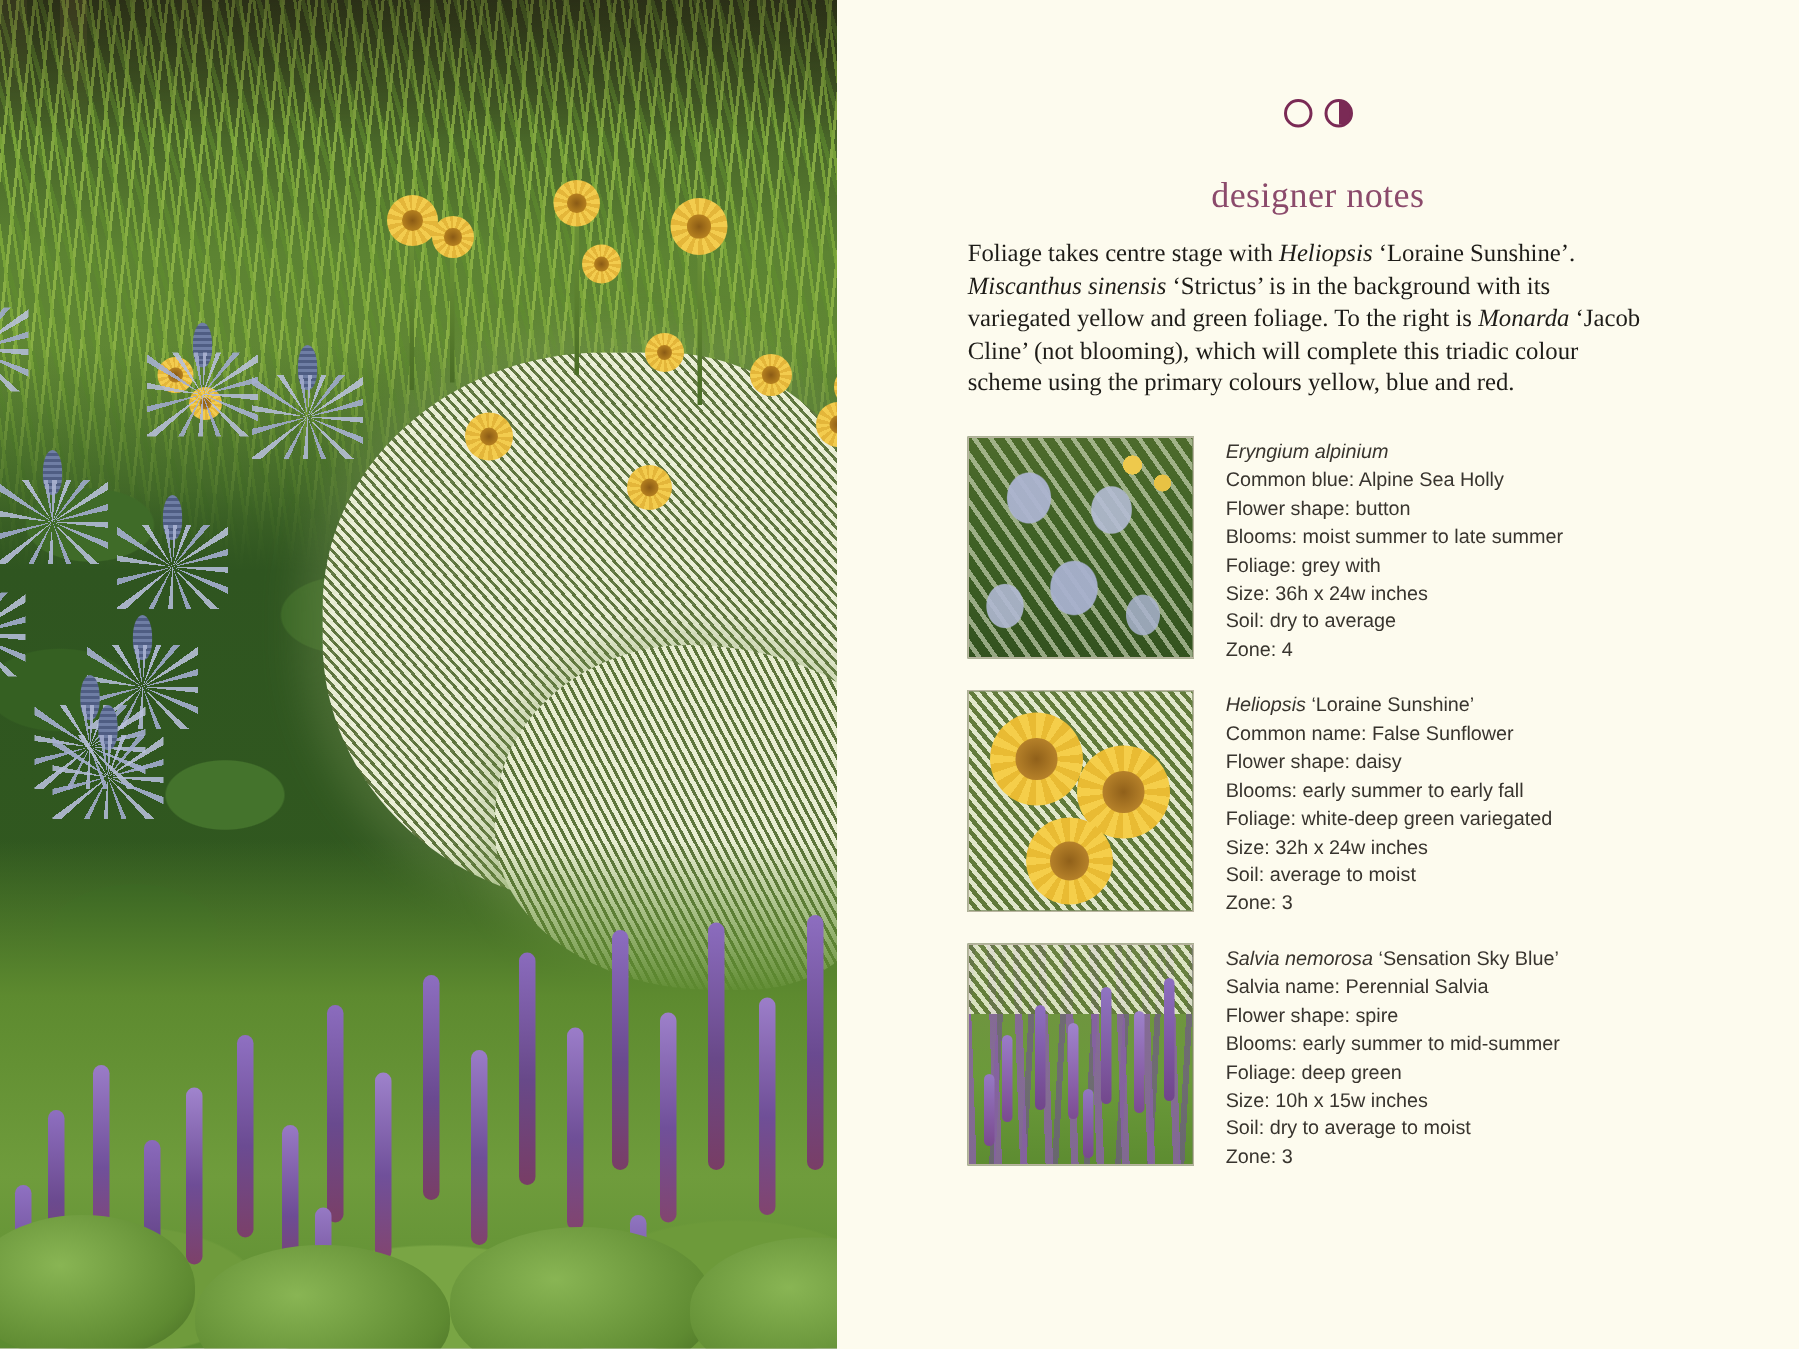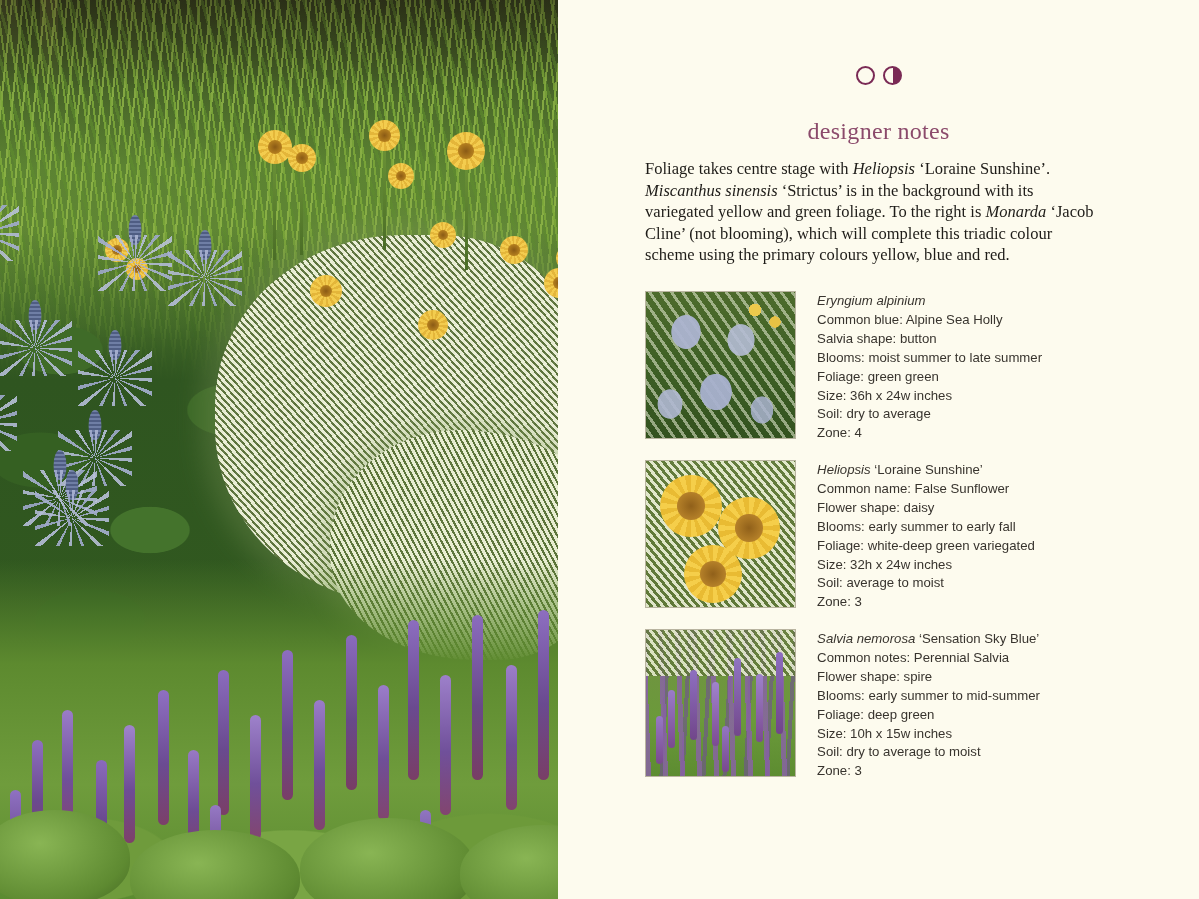--- a/index.html
+++ b/index.html
@@ -386,23 +386,23 @@
 
       <div class="entry">
         <div class="thumb">
           <div class="in t1">
             <div class="t1-yellow"></div>
           </div>
         </div>
         <div class="entry-text">
           <div class="entry-title entry-line"><i>Eryngium alpinium</i><span></span></div>
           <div class="entry-line">Common blue: Alpine Sea Holly</div>
-          <div class="entry-line">Salvia shape: button</div>
+          <div class="entry-line">Flower shape: button</div>
           <div class="entry-line">Blooms: moist summer to late summer</div>
-          <div class="entry-line">Foliage: green green</div>
+          <div class="entry-line">Foliage: grey with</div>
           <div class="entry-line">Size: 36h x 24w inches</div>
           <div class="entry-line">Soil: dry to average</div>
           <div class="entry-line">Zone: 4</div>
         </div>
       </div>
 
       <div class="entry">
         <div class="thumb">
           <div class="in t2">
             <div class="fl" style="left:14px;top:14px;width:62px;height:62px;"></div>
@@ -431,21 +431,21 @@
             <div class="sp" style="left:66px;top:52px;height:64px;background:linear-gradient(180deg,#a084cd,#7c4c92);"></div>
             <div class="sp" style="left:88px;top:28px;height:78px;background:linear-gradient(180deg,#9075c1,#73488c);"></div>
             <div class="sp" style="left:110px;top:44px;height:68px;background:linear-gradient(180deg,#9e82cb,#7b4b91);"></div>
             <div class="sp" style="left:130px;top:22px;height:82px;background:linear-gradient(180deg,#8d6ec0,#70458a);"></div>
             <div class="sp" style="left:10px;top:86px;height:48px;background:linear-gradient(180deg,#9679c4,#7a4a8f);"></div>
             <div class="sp" style="left:76px;top:96px;height:46px;background:linear-gradient(180deg,#9277c2,#78498d);"></div>
           </div>
         </div>
         <div class="entry-text">
           <div class="entry-title entry-line"><i>Salvia nemorosa</i><span> ‘Sensation Sky Blue’</span></div>
-          <div class="entry-line">Common notes: Perennial Salvia</div>
+          <div class="entry-line">Salvia name: Perennial Salvia</div>
           <div class="entry-line">Flower shape: spire</div>
           <div class="entry-line">Blooms: early summer to mid-summer</div>
           <div class="entry-line">Foliage: deep green</div>
           <div class="entry-line">Size: 10h x 15w inches</div>
           <div class="entry-line">Soil: dry to average to moist</div>
           <div class="entry-line">Zone: 3</div>
         </div>
       </div>
 
     </div>

